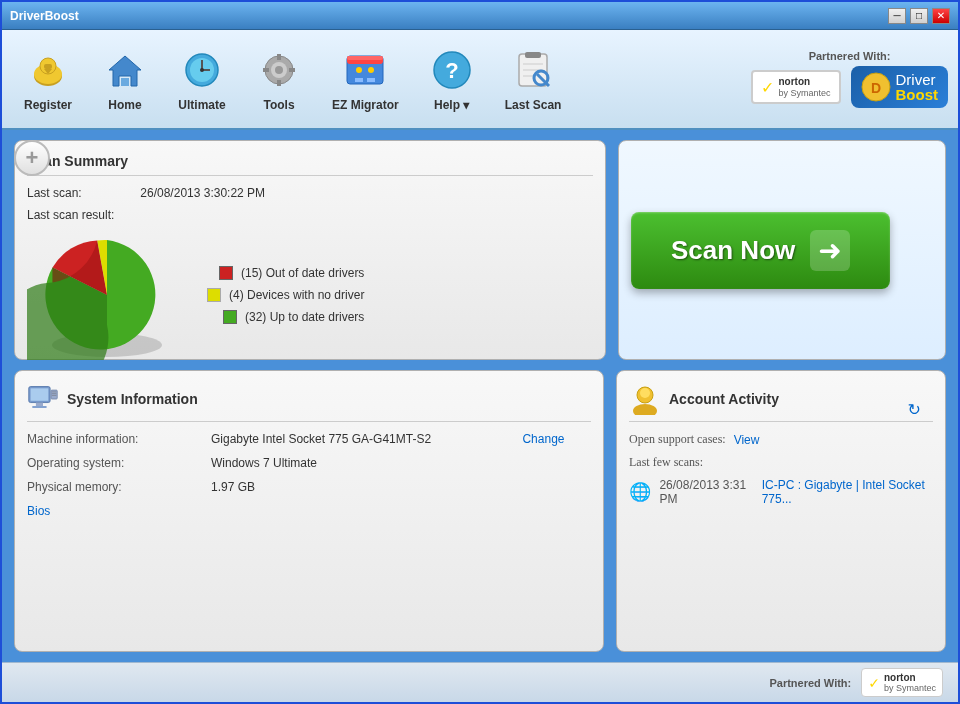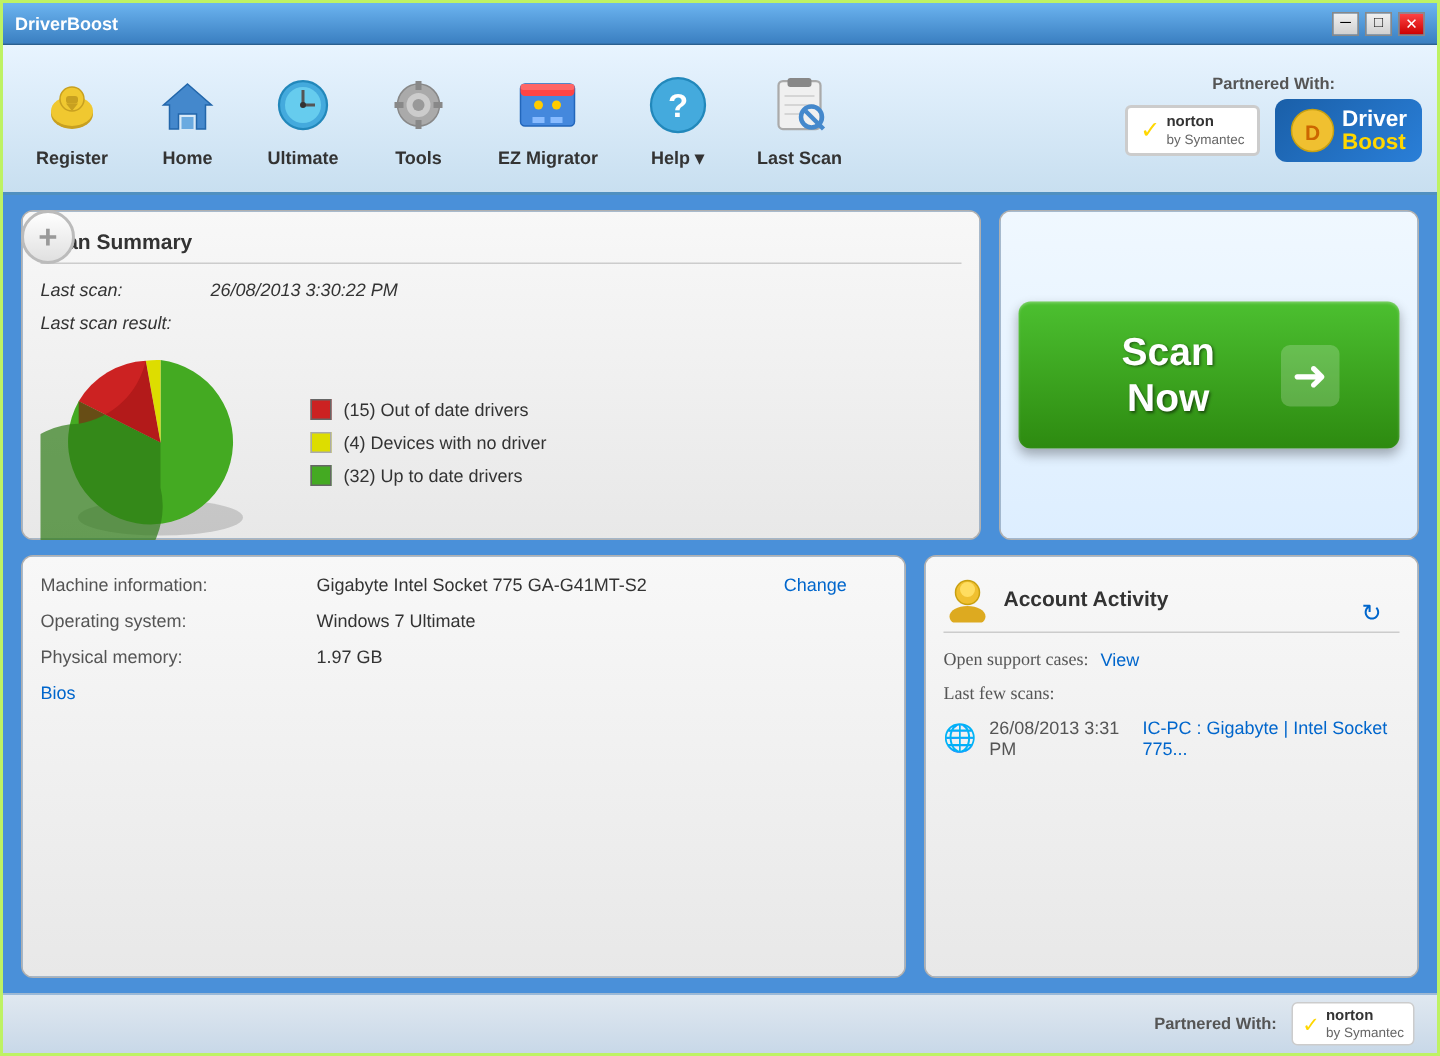--- a/index.html
+++ b/index.html
@@ -8,21 +8,21 @@
       font-size: 13px;
       background: #4a90d9;
       width: 960px;
       height: 704px;
       overflow: hidden;
     }
     .window {
       width: 960px;
       height: 704px;
       background: #4a90d9;
-      border: 2px solid #bef264;
+      border: 2px solid #1d4ed8;
       display: flex;
       flex-direction: column;
     }
     .title-bar {
       background: linear-gradient(to bottom, #6cb4f0, #3a7fc1);
       height: 28px;
       display: flex;
       align-items: center;
       justify-content: space-between;
       padding: 0 8px;
@@ -176,21 +176,20 @@
       font-weight: bold;
       color: #333;
     }
     .scan-summary-panel {
       flex: 1;
     }
     .scan-meta {
       font-size: 12px;
       color: #333;
       margin-bottom: 8px;
-      font-style: italic;
     }
     .scan-meta .label { display: inline-block; width: 110px; }
     .scan-meta .value { color: #333; }
     .scan-chart-area {
       display: flex;
       align-items: center;
       gap: 20px;
       margin-top: 5px;
     }
     .pie-chart {
@@ -202,29 +201,30 @@
       display: flex;
       flex-direction: column;
       gap: 8px;
     }
     .legend-item {
       display: flex;
       align-items: center;
       gap: 8px;
       font-size: 12px;
       color: #333;
+      justify-content: flex-end;
     }
     .legend-color {
       width: 14px;
       height: 14px;
       border: 1px solid #666;
       flex-shrink: 0;
     }
     .scan-now-panel {
-      width: 280px;
+      width: 328px;
       display: flex;
       align-items: center;
       background: linear-gradient(to bottom, #f0f8ff, #ddeeff);
     }
     .scan-now-btn {
       background: linear-gradient(to bottom, #4cc030, #2d8a10);
       border: none;
       border-radius: 8px;
       padding: 18px 40px;
       cursor: pointer;
@@ -451,21 +451,21 @@
             <div class="norton-text">norton</div>
             <div style="font-size:9px; color:#666;">by Symantec</div>
           </div>
         </div>
         <div class="driverboost-logo">
           <svg width="30" height="30" viewBox="0 0 30 30">
             <circle cx="15" cy="15" r="14" fill="#f0c030" stroke="#c8a010" stroke-width="1"></circle>
             <text x="15" y="21" text-anchor="middle" font-size="14" font-weight="bold" fill="#cc6600">D</text>
           </svg>
           <div>
-            <div style="font-size:15px; font-weight:bold; color:white; line-height:1;">Driver</div>
+            <div style="font-size:15px; font-weight:normal; color:white; line-height:1;">Driver</div>
             <div style="font-size:15px; font-weight:bold; color:#ffd700; line-height:1;">Boost</div>
           </div>
         </div>
       </div>
     </div>
   </div>
 
   <div class="content-area">
 
     <div class="top-section">
@@ -519,20 +519,35 @@
         <button class="scan-now-btn">
           <span class="scan-now-text">Scan Now</span>
           <span class="scan-arrow">➜</span>
         </button>
       </div>
     </div>
 
     <div class="bottom-section">
 
       <div class="panel system-info-panel">
+        <div class="panel-header">
+          <div class="panel-icon">
+            <svg width="36" height="36" viewBox="0 0 36 36">
+              <rect x="2" y="4" width="24" height="18" rx="2" fill="#7799cc" stroke="#5577aa" stroke-width="1"></rect>
+              <rect x="4" y="6" width="20" height="14" fill="#aaccee"></rect>
+              <rect x="10" y="22" width="8" height="4" fill="#99aacc"></rect>
+              <rect x="6" y="26" width="16" height="2" fill="#7799cc"></rect>
+              <rect x="27" y="8" width="7" height="10" rx="1" fill="#99aacc" stroke="#7788aa" stroke-width="1"></rect>
+              <line x1="28" y1="10" x2="33" y2="10" stroke="#666" stroke-width="0.5"></line>
+              <line x1="28" y1="12" x2="33" y2="12" stroke="#666" stroke-width="0.5"></line>
+              <line x1="28" y1="14" x2="33" y2="14" stroke="#666" stroke-width="0.5"></line>
+            </svg>
+          </div>
+          <span class="panel-title">System Information</span>
+        </div>
 
         <div class="info-row">
           <span class="info-label">Machine information:</span>
           <span class="info-value">Gigabyte Intel Socket 775 GA-G41MT-S2</span>&nbsp;
           <a class="info-link">Change</a>
         </div>
         <div class="info-row">
           <span class="info-label">Operating system:</span>
           <span class="info-value">Windows 7 Ultimate</span>
         </div>

